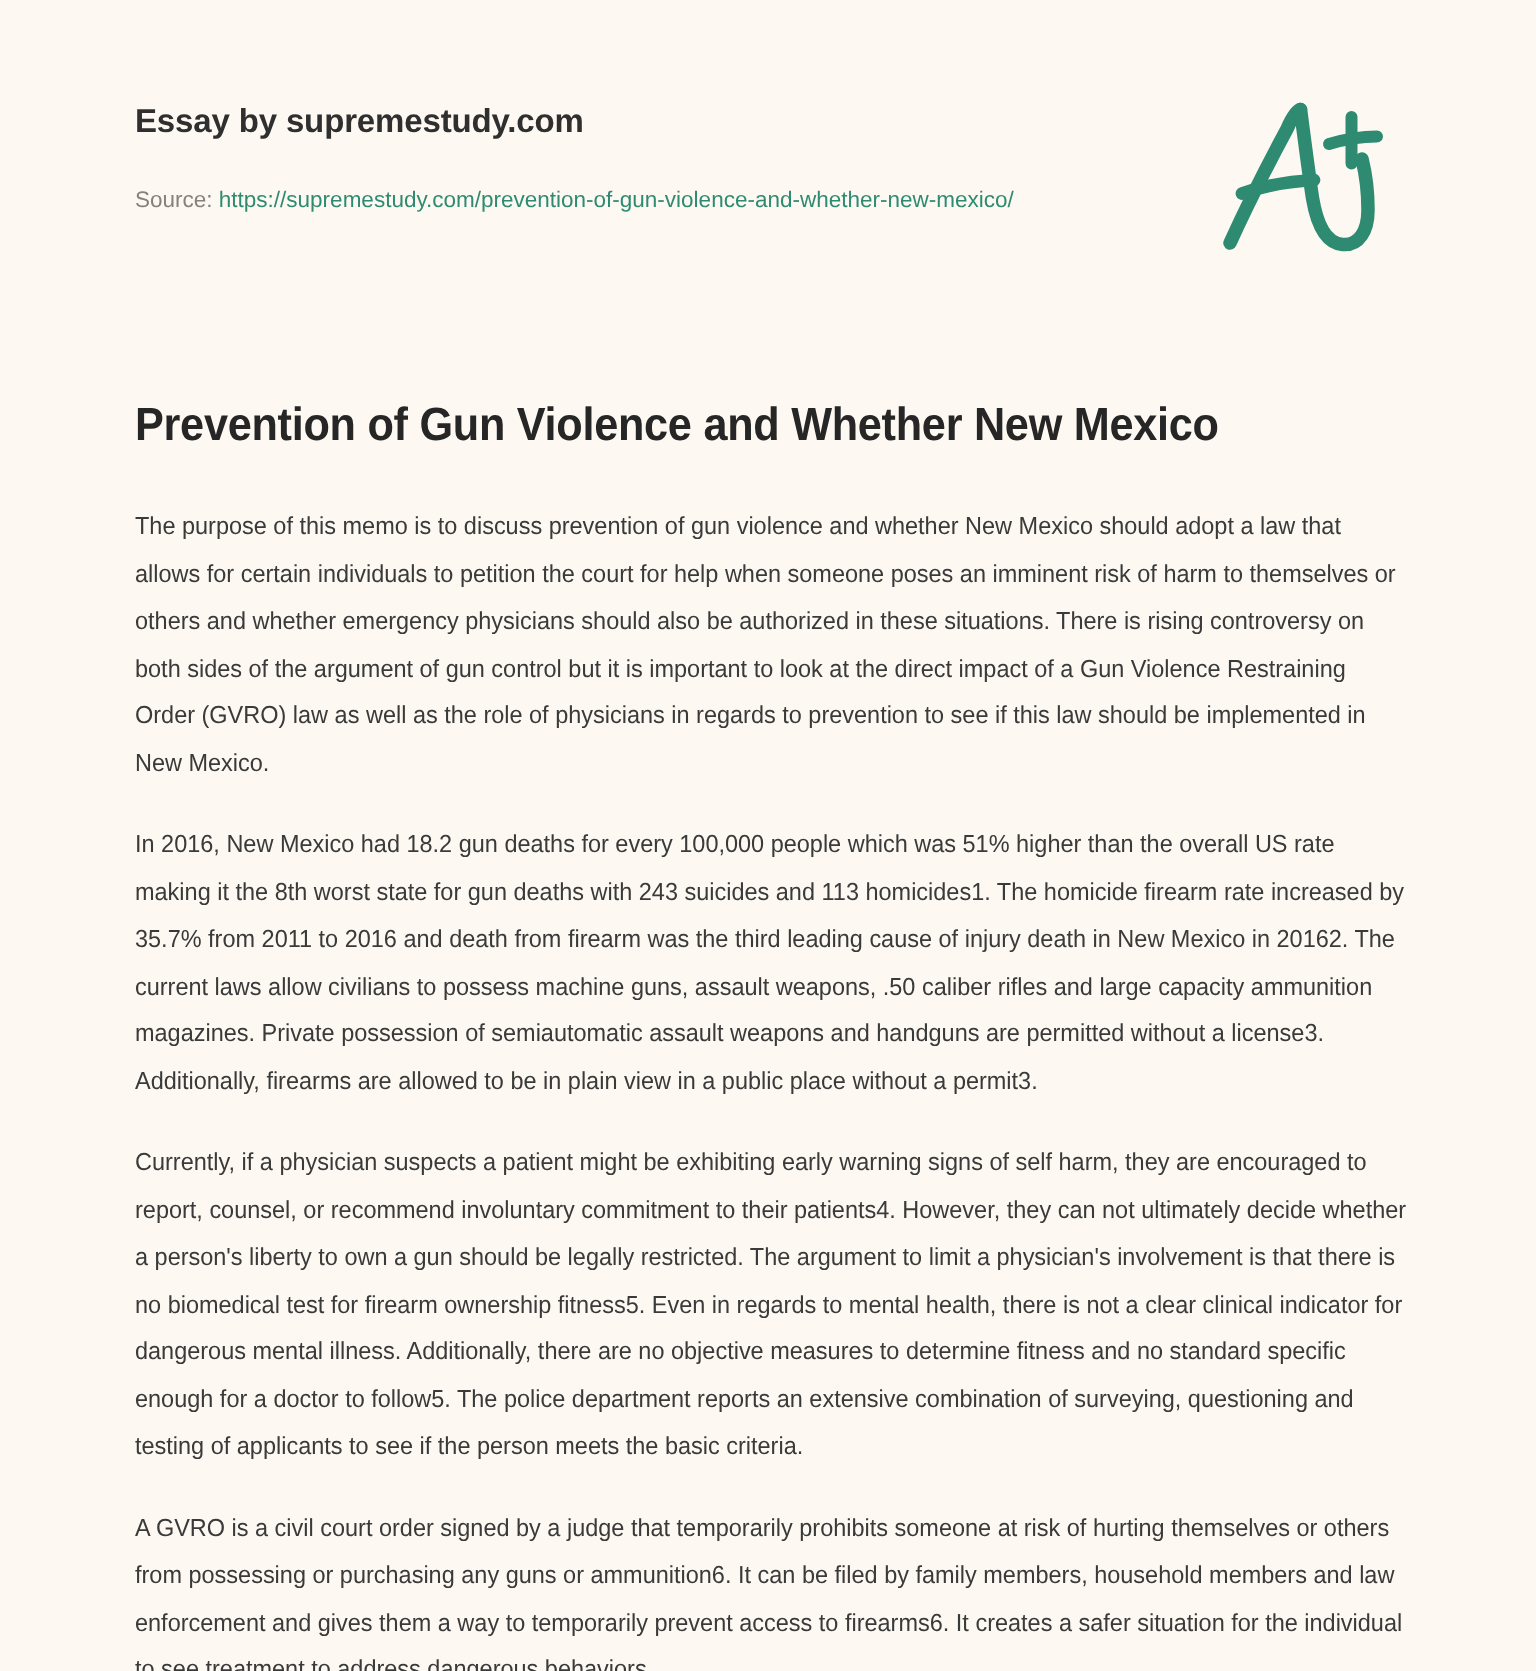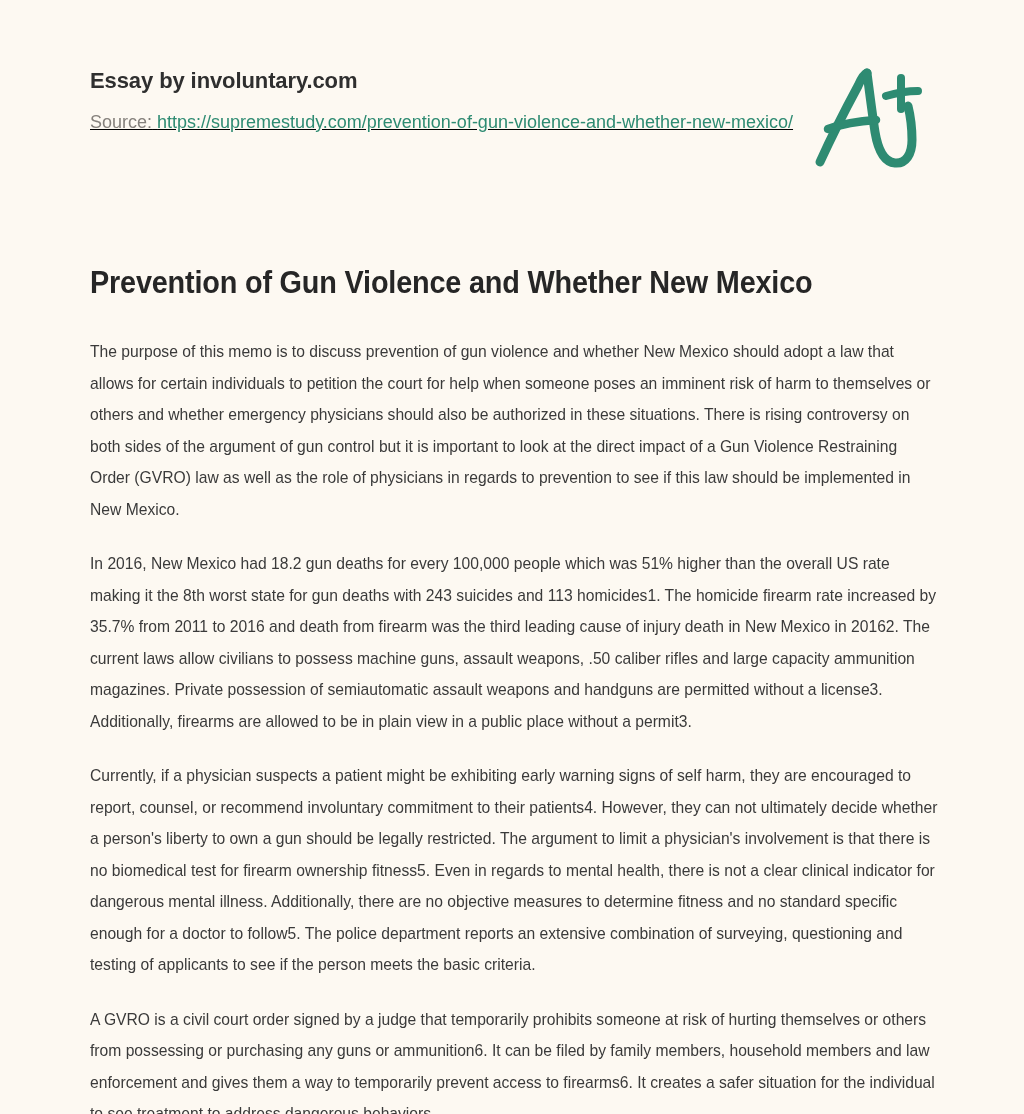--- a/index.html
+++ b/index.html
@@ -39,25 +39,24 @@
     font-size: 22px;
     font-weight: bold;
     color: #2f2f2f;
     letter-spacing: -0.1px;
     white-space: nowrap;
   }
 
   .source-line {
     position: absolute;
     left: 90px;
-    top: 112px;
-    font-size: 18px;
+    top: 124px;
+    font-size: 15px;
     white-space: nowrap;
     line-height: 20px;
-    text-decoration: underline;
   }
 
   .source-label {
     color: #85817c;
   }
 
   .source-url {
     color: #2e8b72;
     text-decoration: none;
   }
@@ -115,21 +114,21 @@
     margin-bottom: 0;
   }
 </style>
 </head>
 <body>
 
 <div class="page">
 
   <div class="header">
 
-    <div class="brand-line">Essay by involuntary.com</div>
+    <div class="brand-line">Essay by supremestudy.com</div>
 
     <div class="source-line">
       <span class="source-label">Source:</span>
       <a class="source-url" href="#" title="https://supremestudy.com/prevention-of-gun-violence-and-whether-new-mexico/">https://supremestudy.com/prevention-of-gun-violence-and-whether-new-mexico/</a>
     </div>
 
     <div class="logo">
       <svg viewBox="0 0 118 110" xmlns="http://www.w3.org/2000/svg">
         <g fill="none" stroke="#2e8b72" stroke-linecap="round" stroke-linejoin="round">
 

